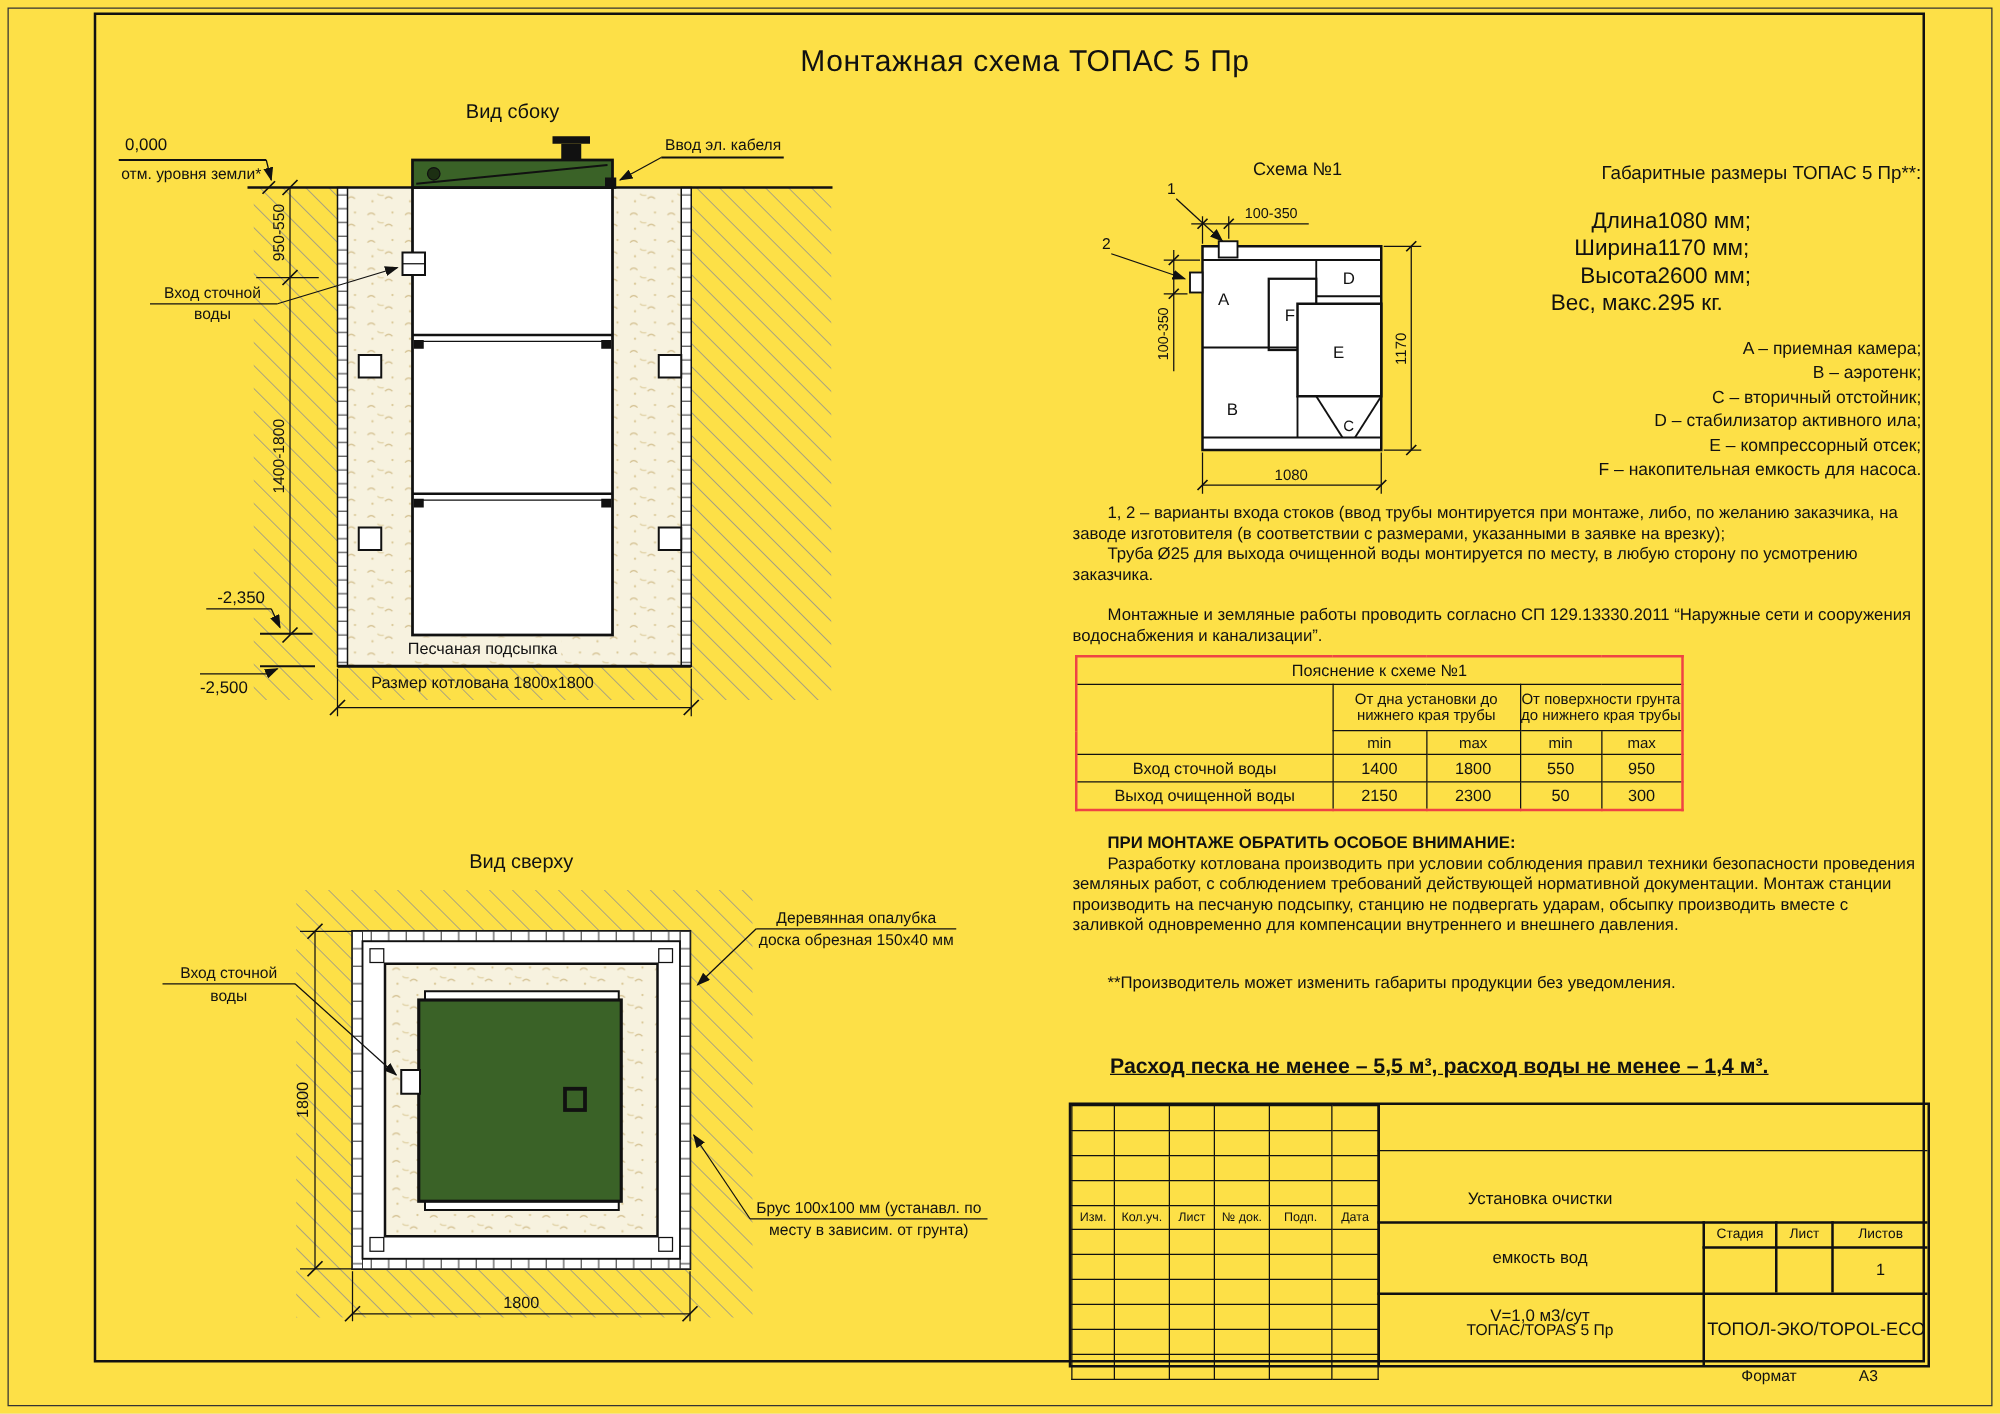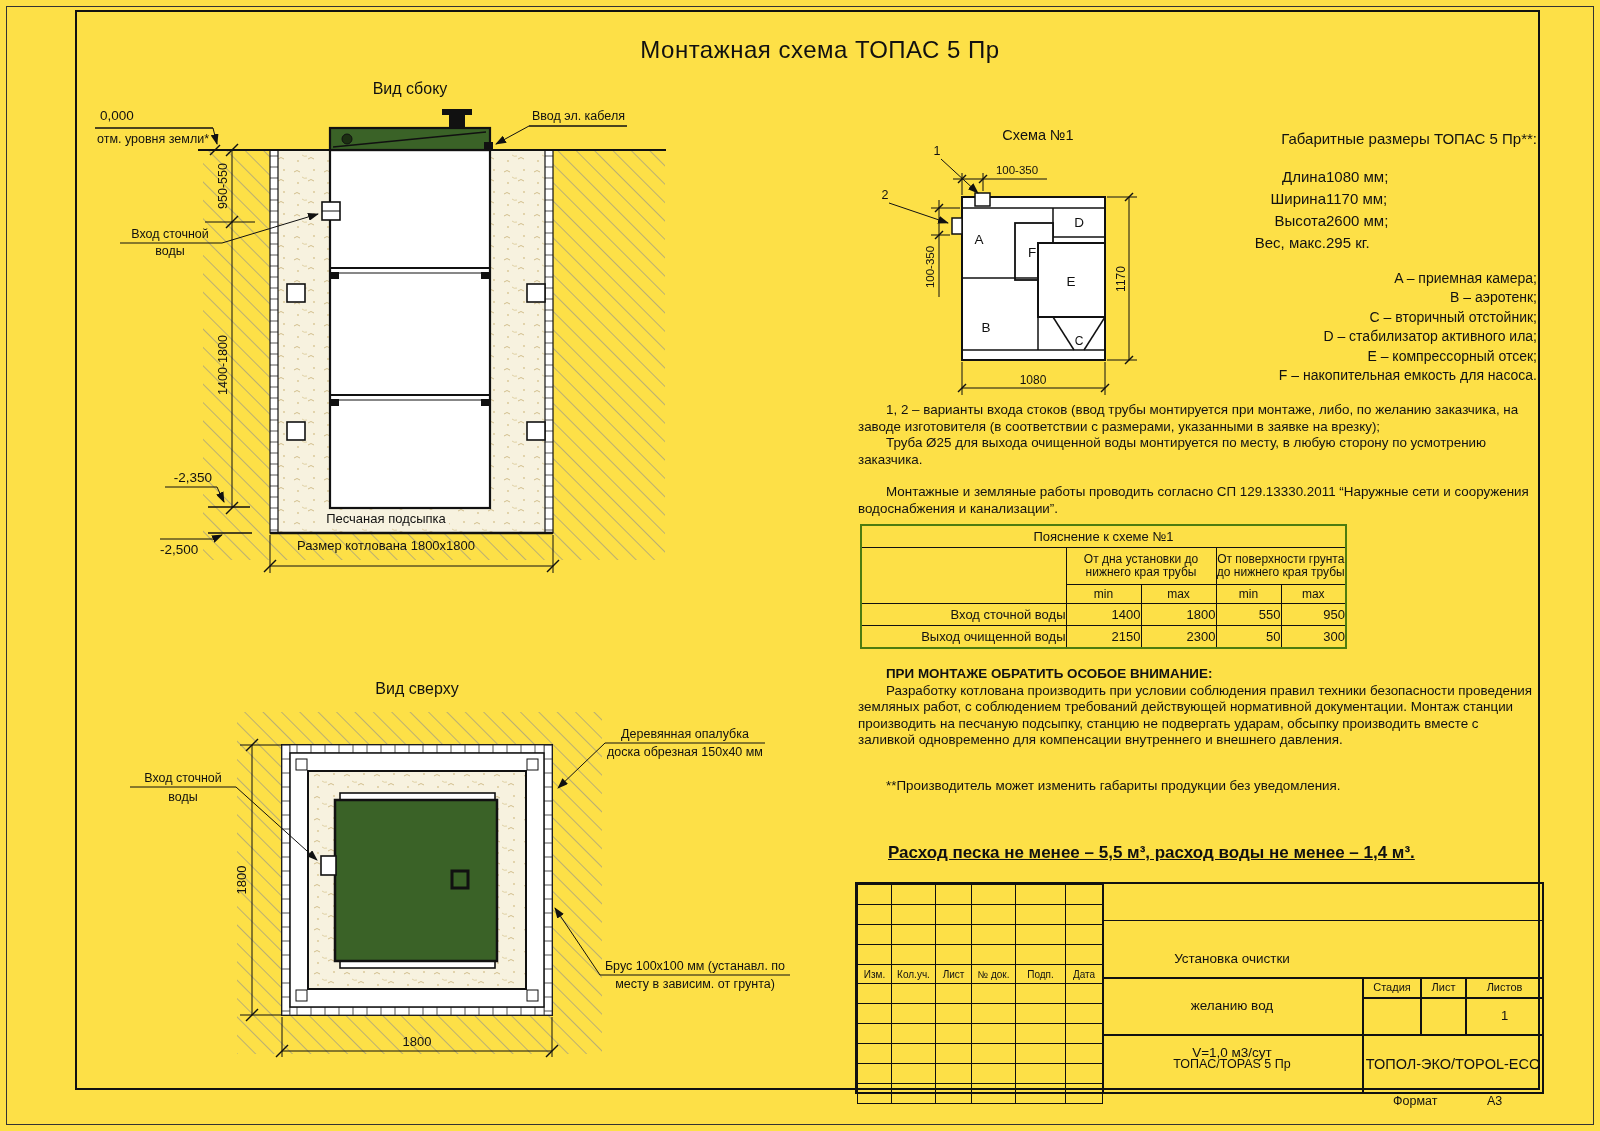--- a/index.html
+++ b/index.html
@@ -10,39 +10,39 @@
   .nw{white-space:nowrap;}
   .main-title{position:absolute;left:560px;top:36px;width:520px;text-align:center;font-size:24px;letter-spacing:.5px;}
   svg text{font-family:"Liberation Sans",sans-serif;fill:#111;}
   .dl{stroke:#111;stroke-width:1;fill:none;}
   .tk{stroke:#111;stroke-width:1.4;}
   .ln15{stroke:#111;stroke-width:1.5;fill:none;}
   .ln2{stroke:#111;stroke-width:2;fill:none;}
   
   .gd{position:absolute;left:1192px;top:130px;width:345px;text-align:right;}
   .gd-title{font-size:15px;margin-bottom:18px;}
-  .gd-row{display:flex;height:22px;font-size:15px;align-items:center;}
+  .gd-row{display:flex;height:22px;font-size:18px;align-items:center;}
   .gd-row .lab{width:134px;}
   .gd-legend{margin-top:16px;font-size:14px;line-height:19.4px;}
   .notes{position:absolute;left:858px;top:402px;width:678px;font-size:13.4px;line-height:16.5px;text-align:left;}
   .notes p{margin:0;text-indent:28px;}
   .notes p.gap{margin-top:16px;}
   .warn{position:absolute;left:858px;top:666px;width:680px;font-size:13.4px;line-height:16.5px;}
   .warn .w-title{font-weight:bold;text-indent:28px;}
   .warn p{margin:0;text-indent:28px;}
   .foot{position:absolute;left:858px;top:778px;width:690px;font-size:13.4px;line-height:16.5px;}
   .foot p{margin:0;text-indent:28px;}
   .sandnote{position:absolute;left:888px;top:843px;font-size:17px;font-weight:bold;text-decoration:underline;}
   
-  table.expl{position:absolute;left:860px;top:524px;border-collapse:collapse;table-layout:fixed;border:2px solid #4d7c0f;}
+  table.expl{position:absolute;left:860px;top:524px;border-collapse:collapse;table-layout:fixed;border:2px solid #ef4444;}
   table.expl td{border:1.5px solid #111;text-align:center;vertical-align:middle;padding:0;font-size:12.8px;}
   table.expl .tt{height:21px;font-size:13px;}
   table.expl .grp{height:36px;font-size:12px;line-height:13.5px;}
   table.expl .mm{height:18px;font-size:12px;}
-  table.expl .dr{height:21px;font-size:13px;text-align:right;}
+  table.expl .dr{height:21px;font-size:13px;}
   
   .titleblock{position:absolute;left:855px;top:882px;width:685px;height:208px;border:2px solid #111;box-sizing:content-box;}
   table.rev{position:absolute;left:0;top:0;border-collapse:collapse;table-layout:fixed;}
   table.rev td{border:1px solid #111;padding:0;font-size:10px;text-align:center;vertical-align:middle;height:19px;}
   table.rev tr.hd td{height:18px;}
   .vline{position:absolute;background:#111;}
   .hline{position:absolute;background:#111;}
   .tb-cell{position:absolute;display:flex;align-items:center;justify-content:center;text-align:center;gap:32px;}
   .fmt{position:absolute;top:1094px;font-size:12.5px;}
 </style>
@@ -544,21 +544,21 @@
     <div class="hline" style="left:505px;top:113px;width:180px;height:1.5px"></div>
     <div class="vline" style="left:563px;top:93px;width:1.5px;height:57px"></div>
     <div class="vline" style="left:608px;top:93px;width:1.5px;height:57px"></div>
     <div class="tb-cell" style="left:507px;top:93px;width:56px;height:20px;font-size:11px">Стадия</div>
     <div class="tb-cell" style="left:565px;top:93px;width:43px;height:20px;font-size:11px">Лист</div>
     <div class="tb-cell" style="left:610px;top:93px;width:75px;height:20px;font-size:11px">Листов</div>
     <div class="tb-cell" style="left:610px;top:115px;width:75px;height:33px;font-size:13px">1</div>
 
     <div class="tb-cell" style="left:247px;top:95px;width:256px;height:53px;flex-direction:column;font-size:13.5px;line-height:15px">
       <div>Установка очистки</div>
-      <div>желанию вод</div>
+      <div>емкость вод</div>
       <div>V=1,0 м3/сут</div>
     </div>
     <div class="tb-cell" style="left:247px;top:152px;width:256px;height:56px;font-size:12.5px;font-weight:normal">ТОПАС/TOPAS 5 Пр</div>
     <div class="tb-cell" style="left:507px;top:152px;width:178px;height:56px;font-size:14.5px">ТОПОЛ-ЭКО/TOPOL-ECO</div>
   </div>
 
   <div class="fmt nw" style="left:1393px">Формат</div>
   <div class="fmt nw" style="left:1487px">А3</div>
 </div>
 

